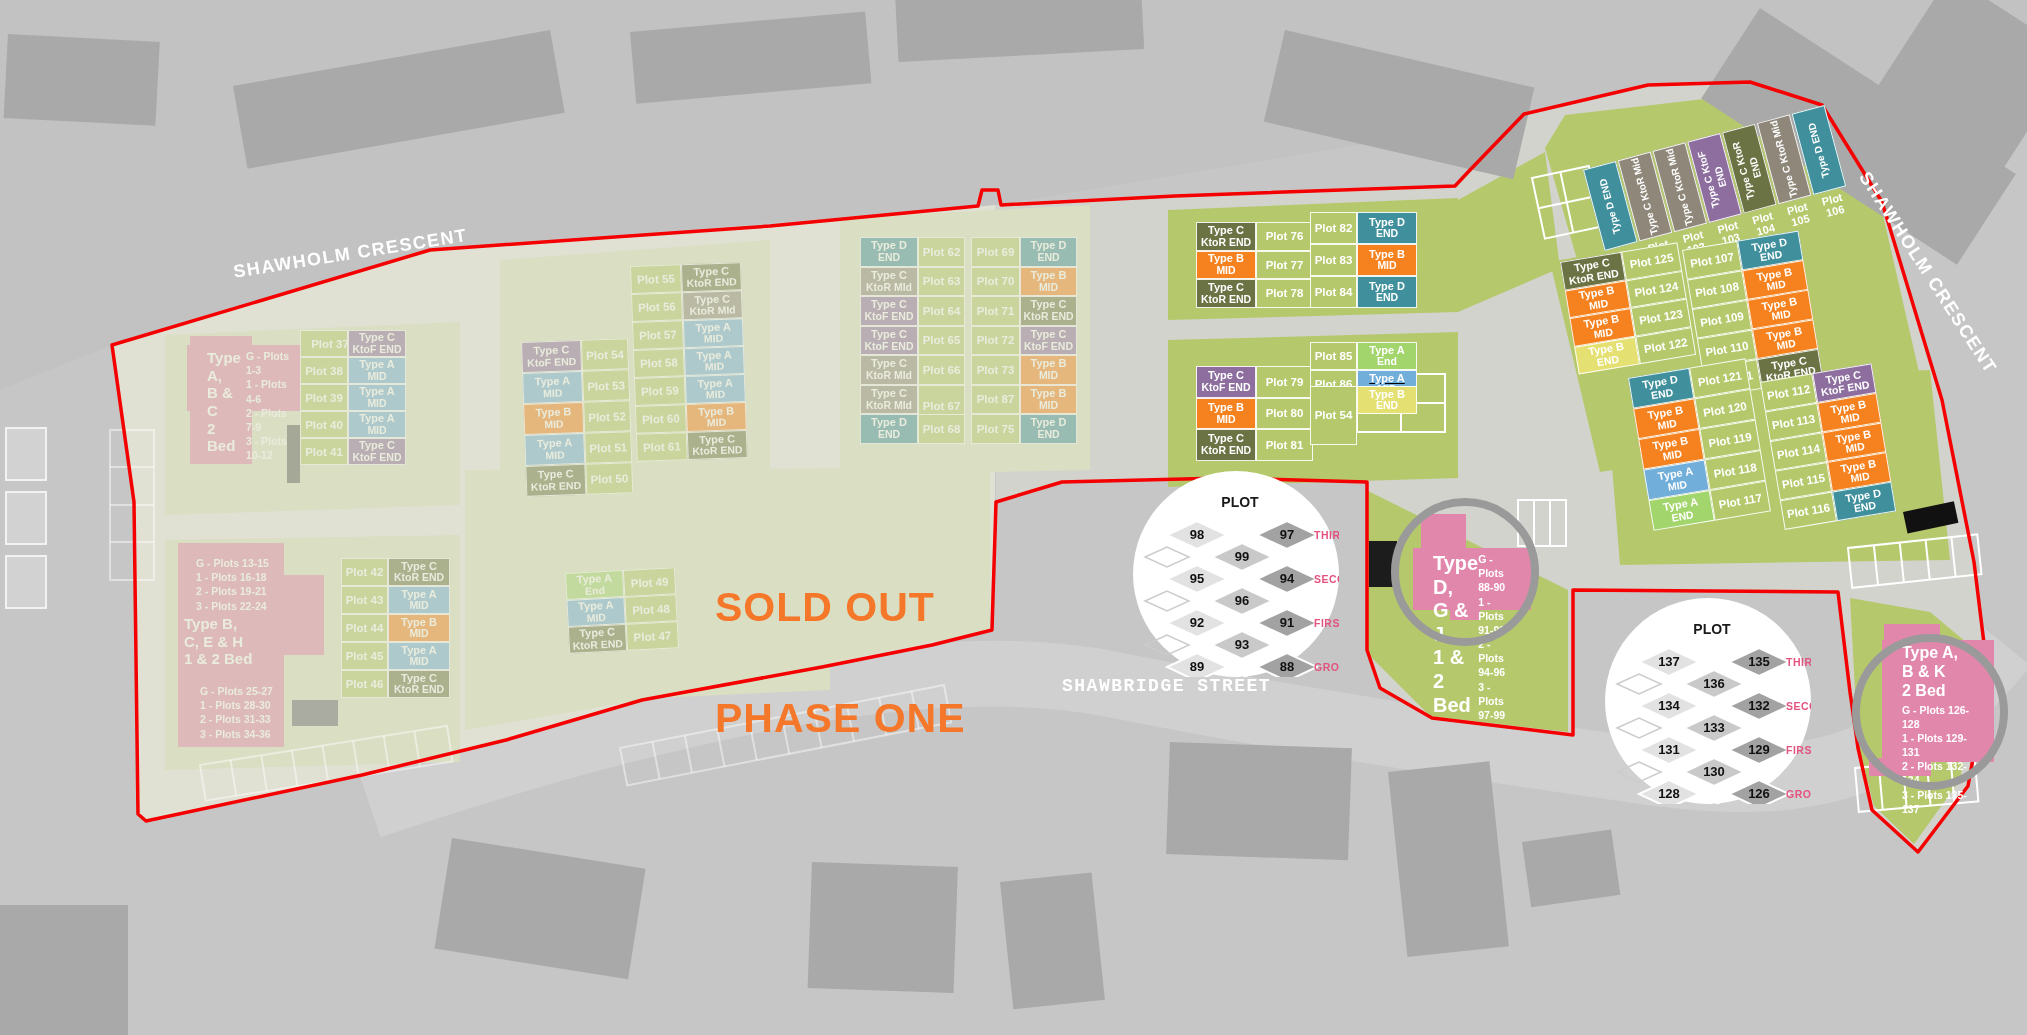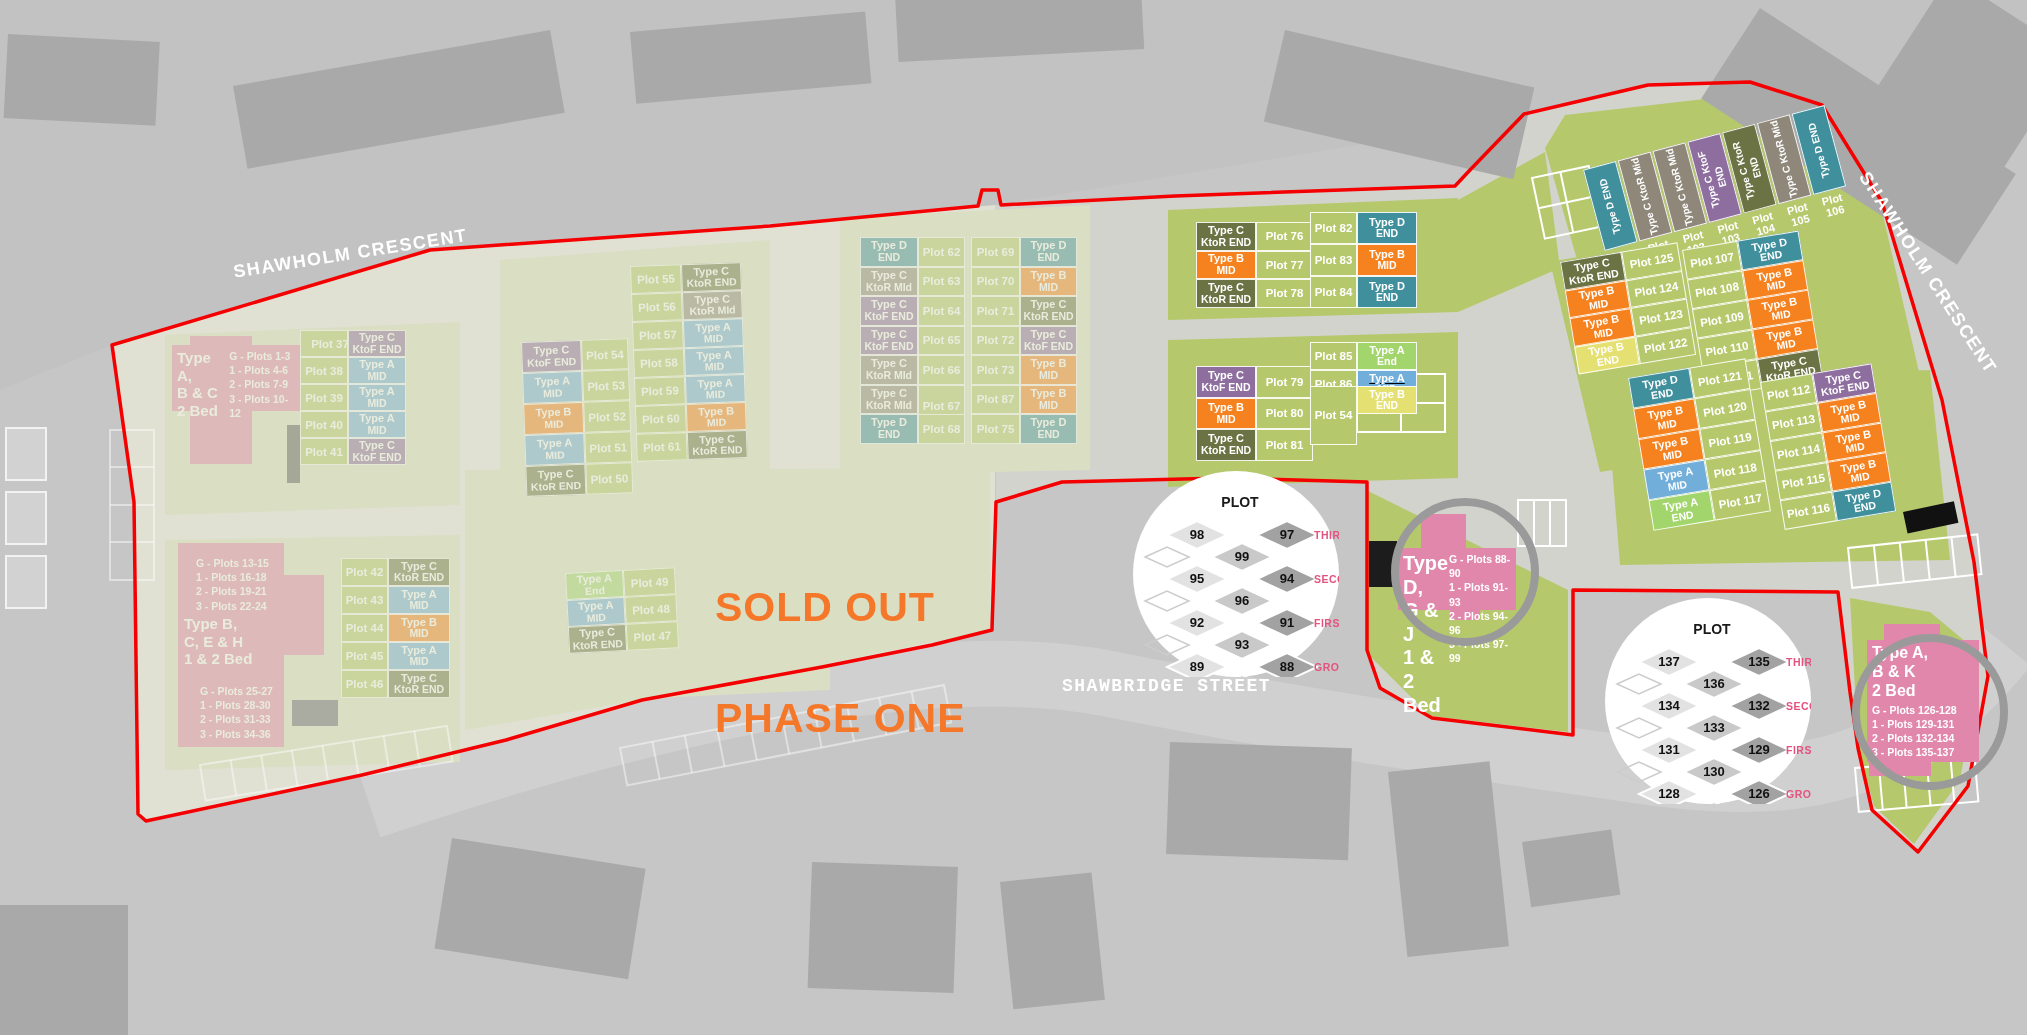--- a/index.html
+++ b/index.html
@@ -17,21 +17,21 @@
             font-weight:bold;border:1px solid rgba(255,255,255,.9);line-height:1.05;}
   .type-box .l1{font-size:11px;}
   .type-box .l2{font-size:10.5px;}
   .plot-box{background:#B5C96C;color:#fff;font-weight:bold;display:flex;align-items:center;justify-content:center;
             border:1px solid rgba(255,255,255,.9);font-size:11.5px;white-space:nowrap;}
   .strip{display:flex;flex-direction:column;align-items:center;}
   .strip .v-type{width:34px;height:84px;display:flex;justify-content:center;align-items:center;
                  border:1px solid rgba(255,255,255,.9);color:#fff;font-weight:bold;}
   .strip .v-inner{writing-mode:vertical-rl;transform:rotate(180deg);font-size:10px;line-height:1.25;text-align:center;}
   .strip .s-label{width:36px;margin-top:3px;color:#fff;font-weight:bold;font-size:11px;text-align:center;line-height:1.1;}
-  .info-box{position:absolute;background:#E287AC;color:#fff;display:flex;padding:4px 5px;}
+  .info-box{position:absolute;background:#E287AC;color:#fff;display:flex;padding:4px 20px;margin-left:15px;}
   .info-title{font-weight:bold;line-height:1.18;}
   .info-list{font-weight:bold;line-height:1.35;}
   .pink-shape{position:absolute;background:#E287AC;}
   .circle-diag{position:absolute;}
 </style>
 </head>
 <body>
 
 <div id="stage">
 

